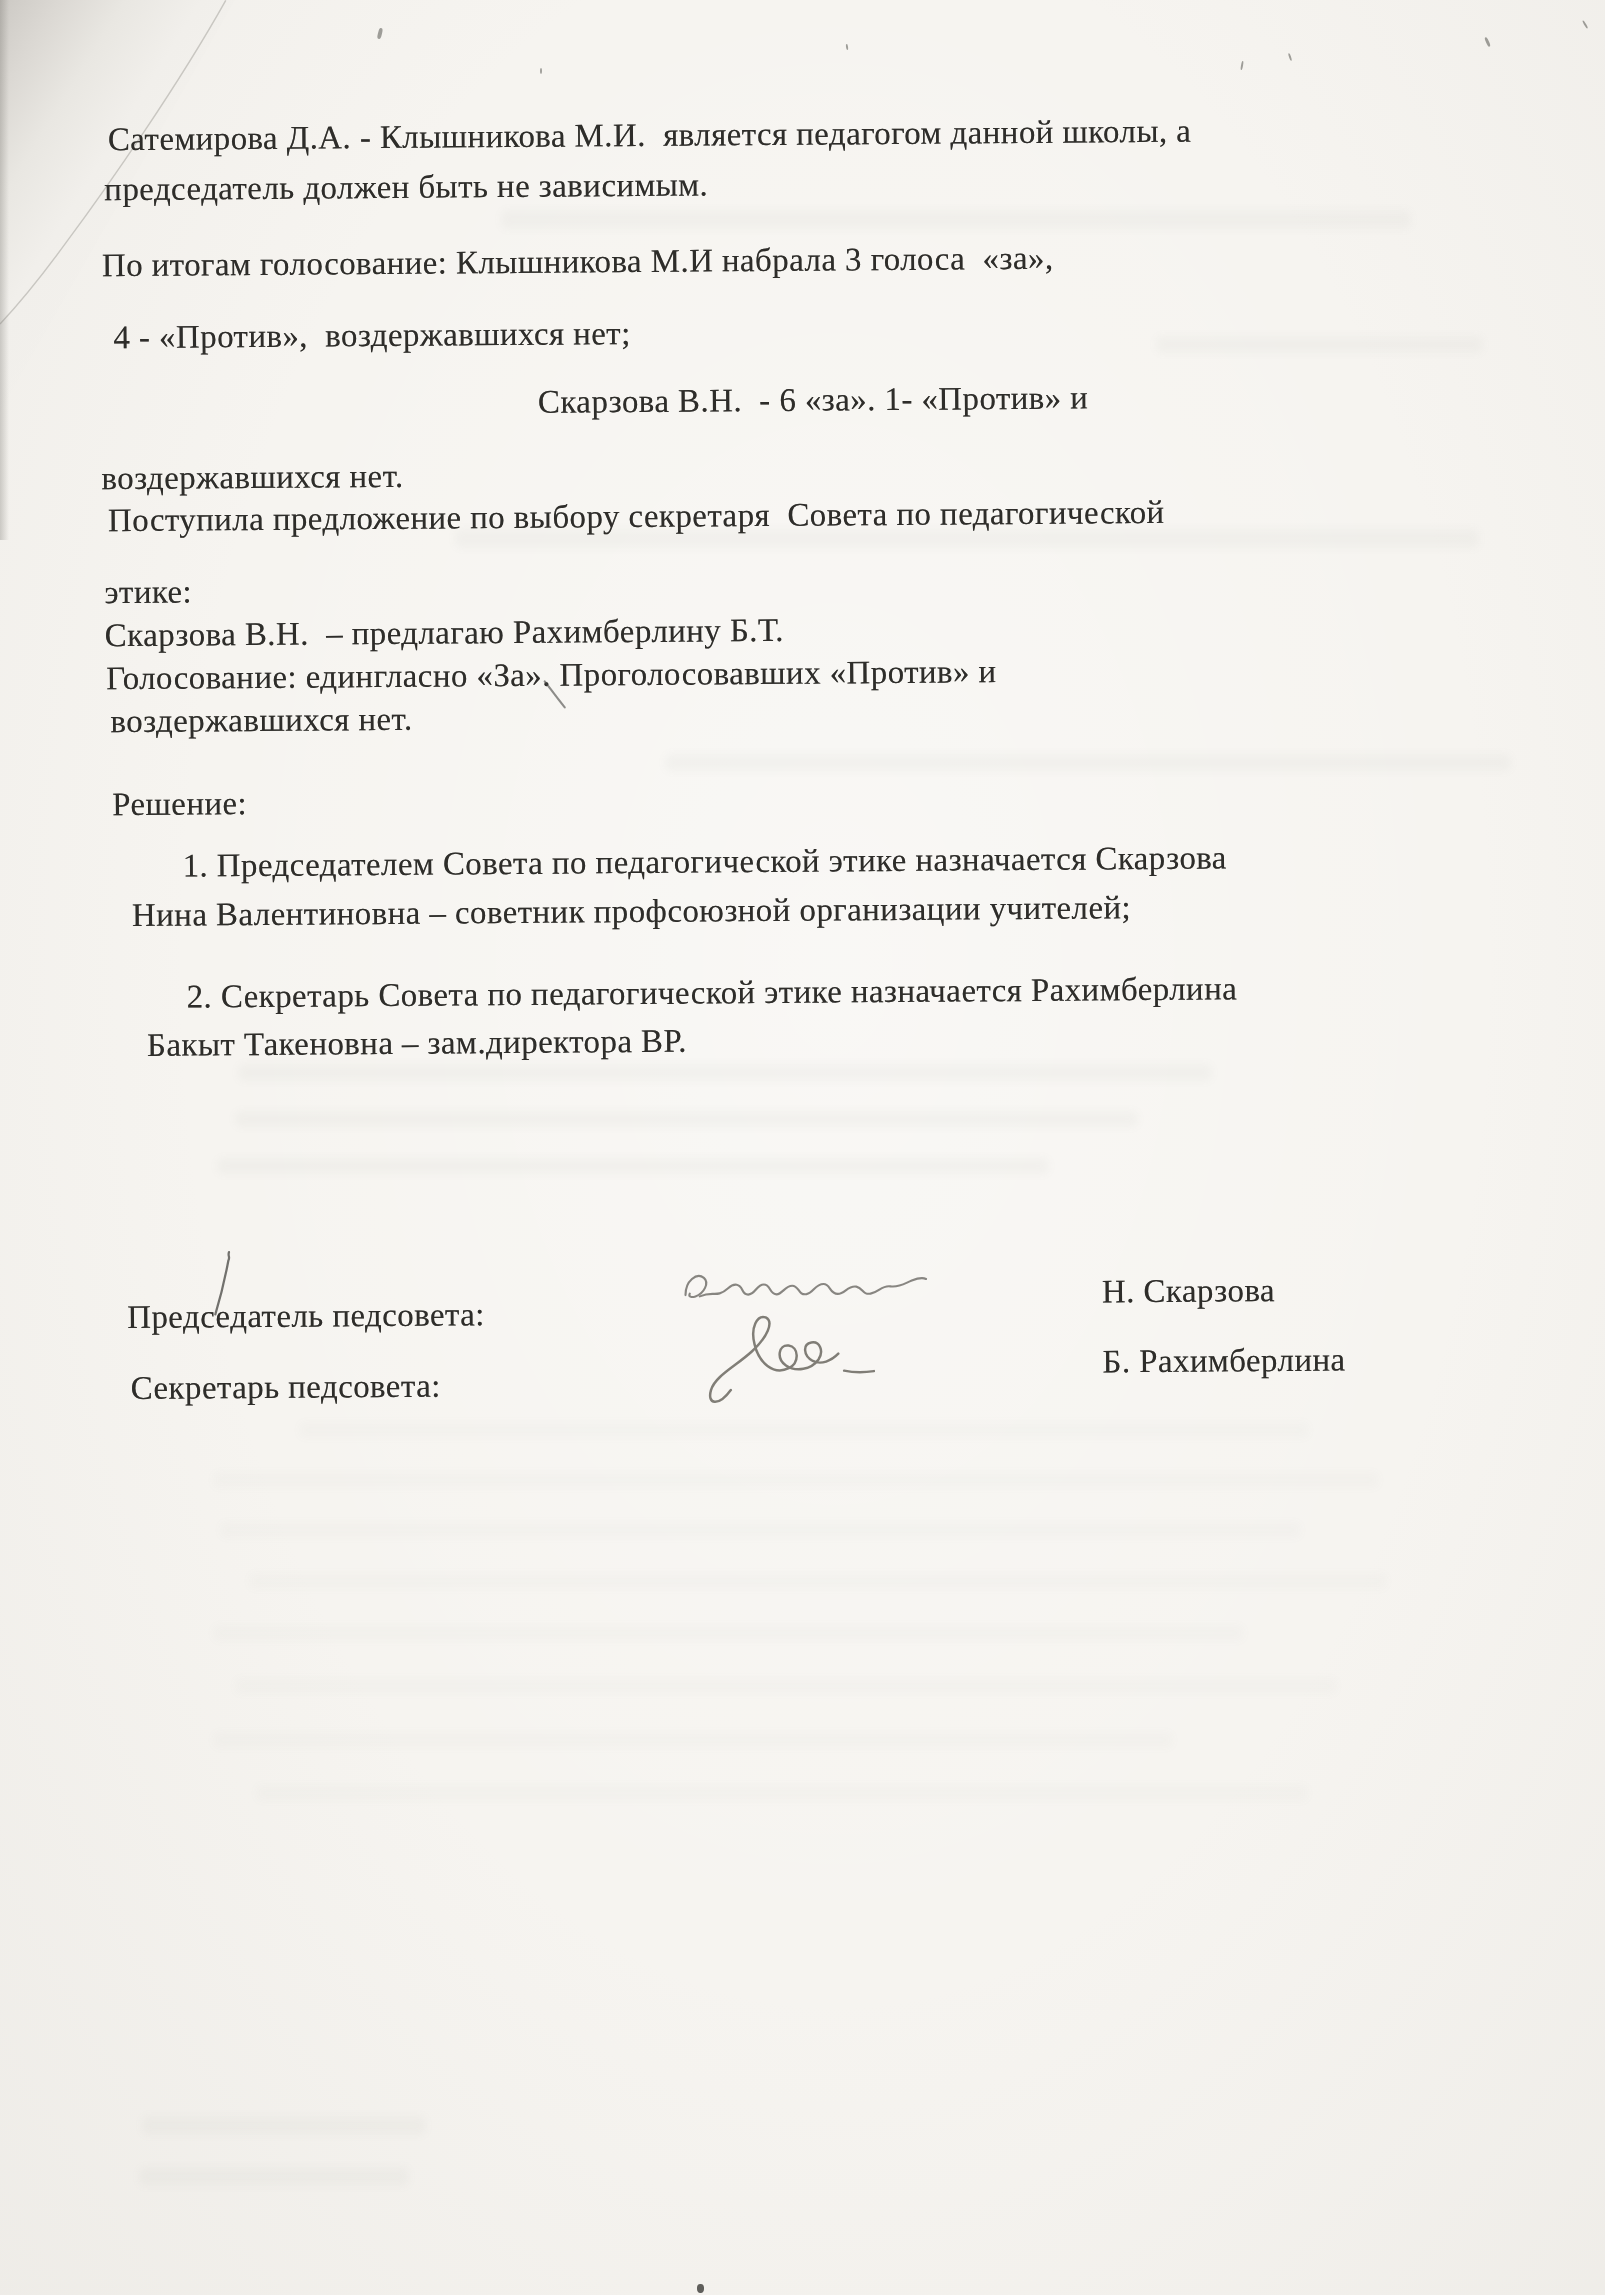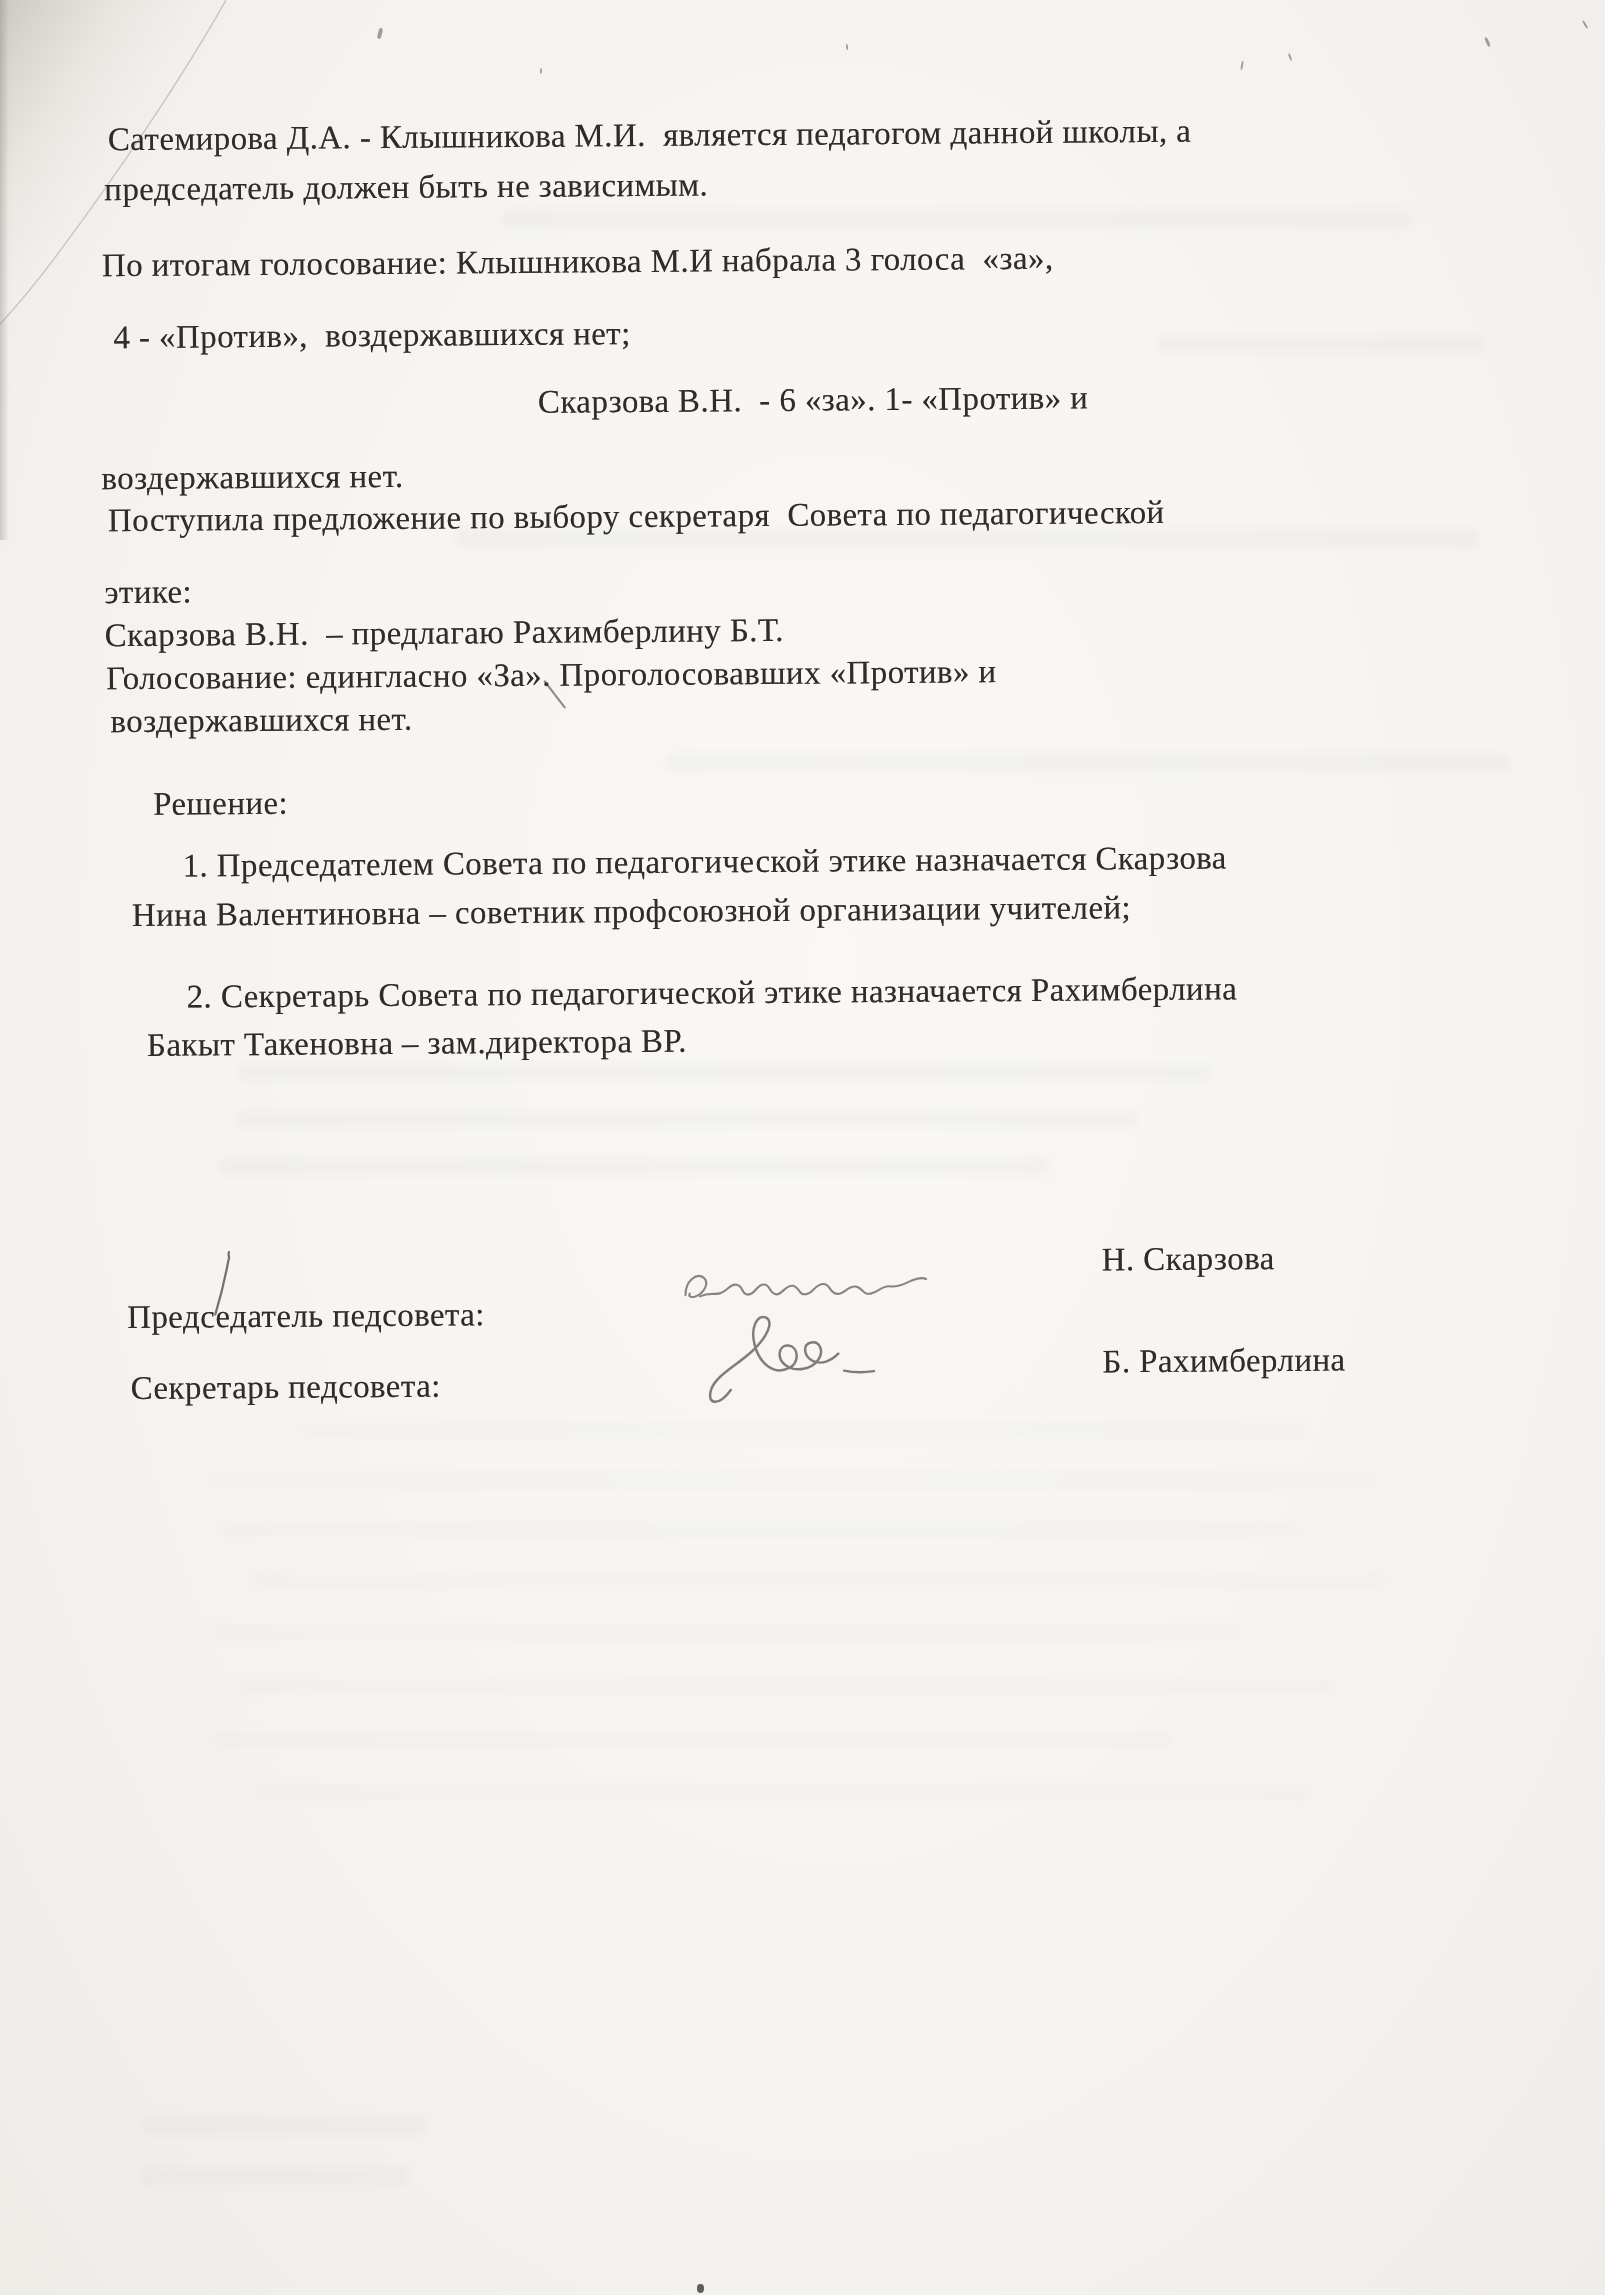--- a/index.html
+++ b/index.html
@@ -86,21 +86,21 @@
   <div class="tline" style="left:110px;top:166px;">председатель должен быть не зависимым.</div>
   <div class="tline" style="left:107px;top:242px;">По итогам голосование: Клышникова М.И набрала 3 голоса  «за»,</div>
   <div class="tline" style="left:118px;top:314px;">4 - «Против»,  воздержавшихся нет;</div>
   <div class="tline" style="left:542px;top:382px;">Скарзова В.Н.  - 6 «за». 1- «Против» и</div>
   <div class="tline" style="left:105px;top:455px;">воздержавшихся нет.</div>
   <div class="tline" style="left:111px;top:497px;">Поступила предложение по выбору секретаря  Совета по педагогической</div>
   <div class="tline" style="left:107px;top:569px;">этике:</div>
   <div class="tline" style="left:107px;top:612px;">Скарзова В.Н.  – предлагаю Рахимберлину Б.Т.</div>
   <div class="tline" style="left:108px;top:655px;">Голосование: едингласно «За». Проголосовавших «Против» и</div>
   <div class="tline" style="left:112px;top:698px;">воздержавшихся нет.</div>
-  <div class="tline" style="left:113px;top:781px;margin-left:41px;">Решение:</div>
+  <div class="tline" style="left:113px;top:781px;">Решение:</div>
   <div class="tline" style="left:183px;top:843px;">1. Председателем Совета по педагогической этике назначается Скарзова</div>
   <div class="tline" style="left:132px;top:892px;">Нина Валентиновна – советник профсоюзной организации учителей;</div>
   <div class="tline" style="left:186px;top:974px;">2. Секретарь Совета по педагогической этике назначается Рахимберлина</div>
   <div class="tline" style="left:146px;top:1022px;">Бакыт Такеновна – зам.директора ВР.</div>
 
   <svg class="penmark" style="left:543px;top:677px;" width="28.4" height="34" viewBox="0 0 40 48">
     <path d="M5 5 C14 17 24 31 33 42" stroke="rgba(70,70,66,.6)" stroke-width="3" fill="none" stroke-linecap="round"></path>
   </svg>
 
   <div class="tline" style="left:124px;top:1294px;">Председатель педсовета:</div>
@@ -117,17 +117,17 @@
     </g>
   </svg>
 
   <svg class="sig-svg" style="left:700px;top:1307px;" width="179" height="112" viewBox="0 0 252 158">
     <g stroke="#737169" stroke-width="3.5" fill="none" stroke-linecap="round" opacity=".9">
       <path d="M38 118 C20 142 4 138 10 118 C16 98 46 84 68 64 C90 44 100 22 88 16 C76 12 66 30 72 54 C78 80 98 98 120 88 C136 80 134 58 120 56 C106 54 102 74 116 84 C130 94 152 90 162 76 C170 64 164 50 152 52 C140 54 140 70 154 78 C166 84 180 78 190 68"></path>
       <path d="M198 92 C212 95 226 95 240 93"></path>
     </g>
   </svg>
 
-  <div class="tline" style="left:1099px;top:1244px;">Н. Скарзова</div>
+  <div class="tline" style="left:1099px;top:1276px;">Н. Скарзова</div>
   <div class="tline" style="left:1099px;top:1346px;">Б. Рахимберлина</div>
 
 </div>
 
 
 </body></html>

